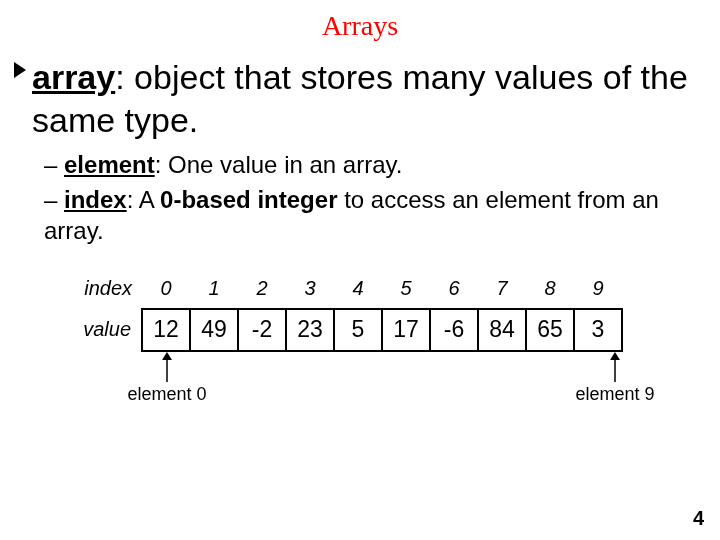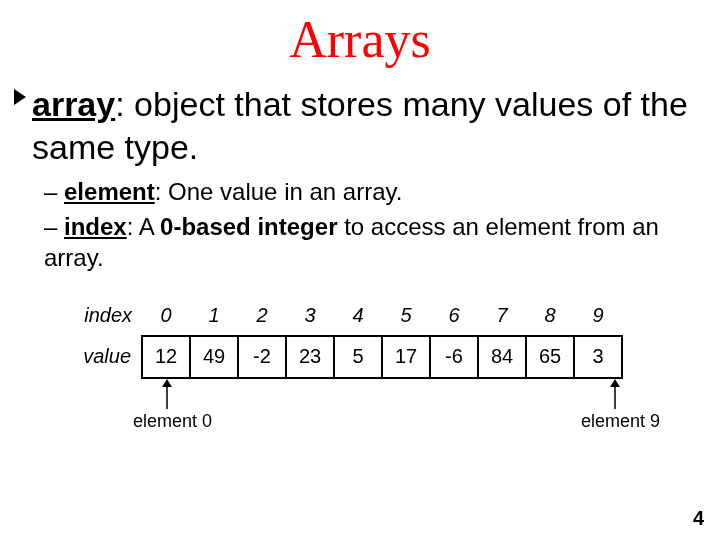--- a/index.html
+++ b/index.html
@@ -9,21 +9,21 @@
     width: 720px;
     height: 540px;
     font-family: Arial, Helvetica, sans-serif;
     background: #fff;
     color: #000;
     position: relative;
   }
   .title {
     text-align: center;
     color: #ff0000;
-    font-size: 52px;
+    font-size: 28px;
     font-weight: normal;
     margin: 10px 0 14px 0;
     font-family: "Times New Roman", serif;
   }
   .bullet-row {
     display: flex;
     align-items: flex-start;
     padding: 0 18px 0 14px;
     font-size: 34px;
     line-height: 1.25;
@@ -65,36 +65,36 @@
   }
   tr.index-row td {
     font-style: italic;
     font-size: 20px;
     text-align: center;
     width: 48px;
     height: 40px;
     border: none;
   }
   tr.value-row td {
-    font-size: 20px;
+    font-size: 23px;
     text-align: center;
     width: 48px;
     height: 42px;
     border: 2px solid #000;
   }
 
   .arrows {
     position: relative;
     margin-left: 74px;
     height: 70px;
     font-family: Verdana, Geneva, sans-serif;
   }
   .arrow {
     position: absolute;
-    text-align: right;
+    text-align: center;
   }
   .arrow svg { display: block; margin: 0 auto; }
   .arrow .lbl { font-size: 18px; margin-top: 2px; white-space: nowrap; }
 
   .pagenum {
     position: absolute;
     right: 16px;
     bottom: 10px;
     font-size: 20px;
     font-weight: bold;

